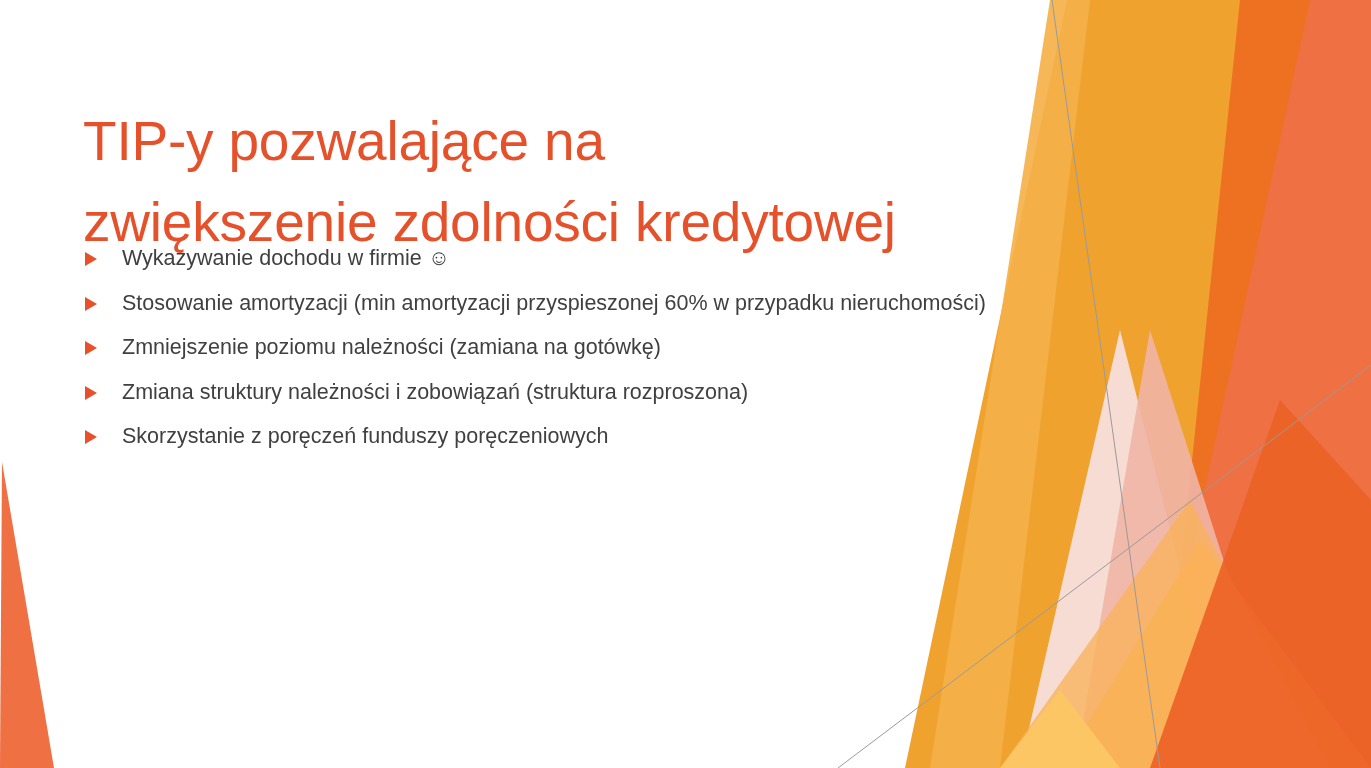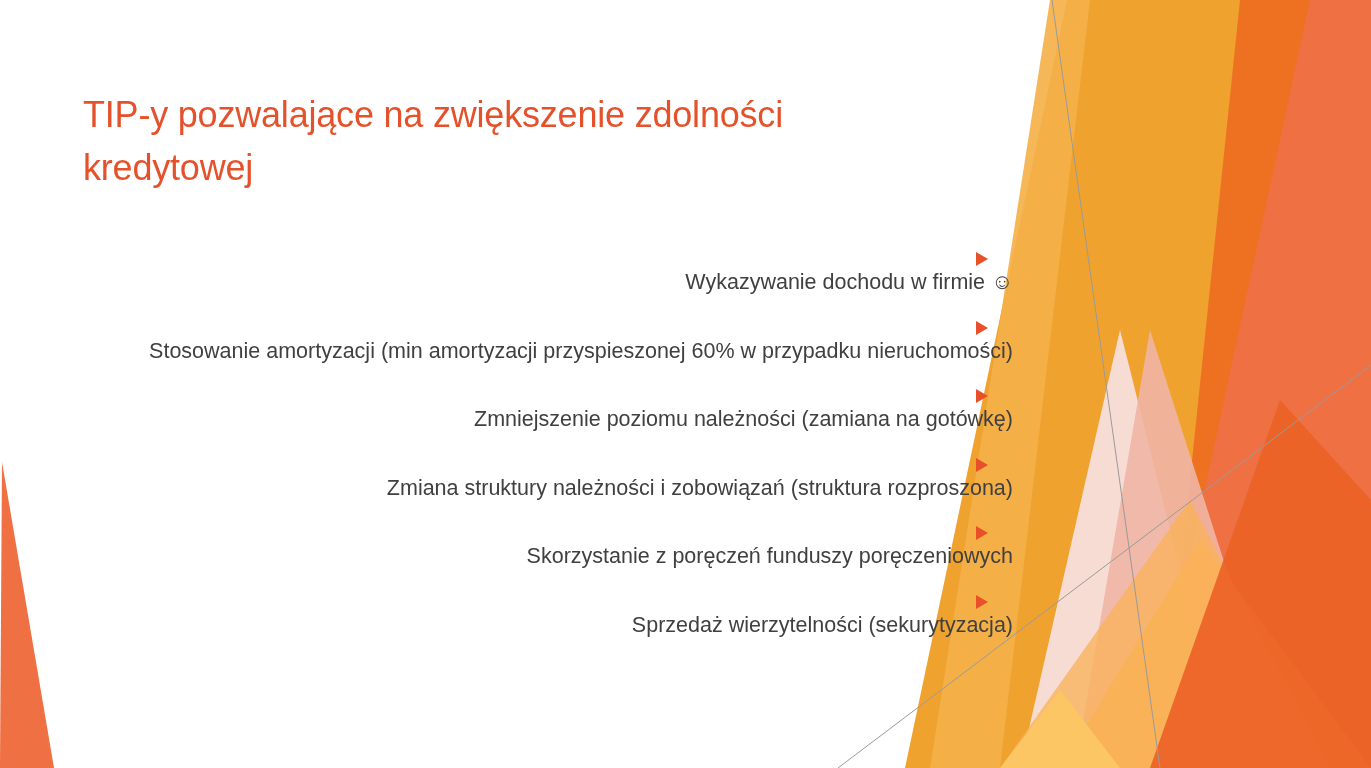--- a/index.html
+++ b/index.html
@@ -28,40 +28,39 @@
     height: 768px;
     pointer-events: none;
   }
 
   
   #title {
     position: absolute;
     left: 83px;
     top: 64px;
     width: 830px;
-    font-size: 36px;
+    font-size: 55px;
     line-height: 1.48;
     font-weight: 400;
     color: #E5512B;
     letter-spacing: -0.2px;
   }
 
   
   #bullets {
     position: absolute;
     left: 83px;
     top: 243px;
     width: 930px;
   }
   .bullet-row {
     position: relative;
     display: flex;
-    align-items: flex-end;
+    align-items: flex-start;
     margin-bottom: 14px;
-    flex-direction: column;
   }
   .bullet-marker {
     flex: 0 0 auto;
     width: 39px;
     padding-top: 8px;
     line-height: 0;
   }
   .bullet-marker svg {
     display: block;
   }
@@ -171,25 +170,17 @@
     <div class="bullet-row">
       <span class="bullet-marker">
         <svg width="16" height="16" viewBox="0 0 16 16">
             <polygon points="2,1 14,8 2,15" fill="#E8502A"></polygon>
           </svg>
       </span>
       <span class="bullet-text">Skorzystanie z poręczeń funduszy poręczeniowych</span>
     </div>
 
 
-    <div class="bullet-row">
-      <span class="bullet-marker">
-        <svg width="16" height="16" viewBox="0 0 16 16">
-            <polygon points="2,1 14,8 2,15" fill="#E8502A"></polygon>
-          </svg>
-      </span>
-      <span class="bullet-text">Sprzedaż wierzytelności (sekurytyzacja)</span>
-    </div>
 
   </div>
 
 
 </div>
 
 </body></html>

